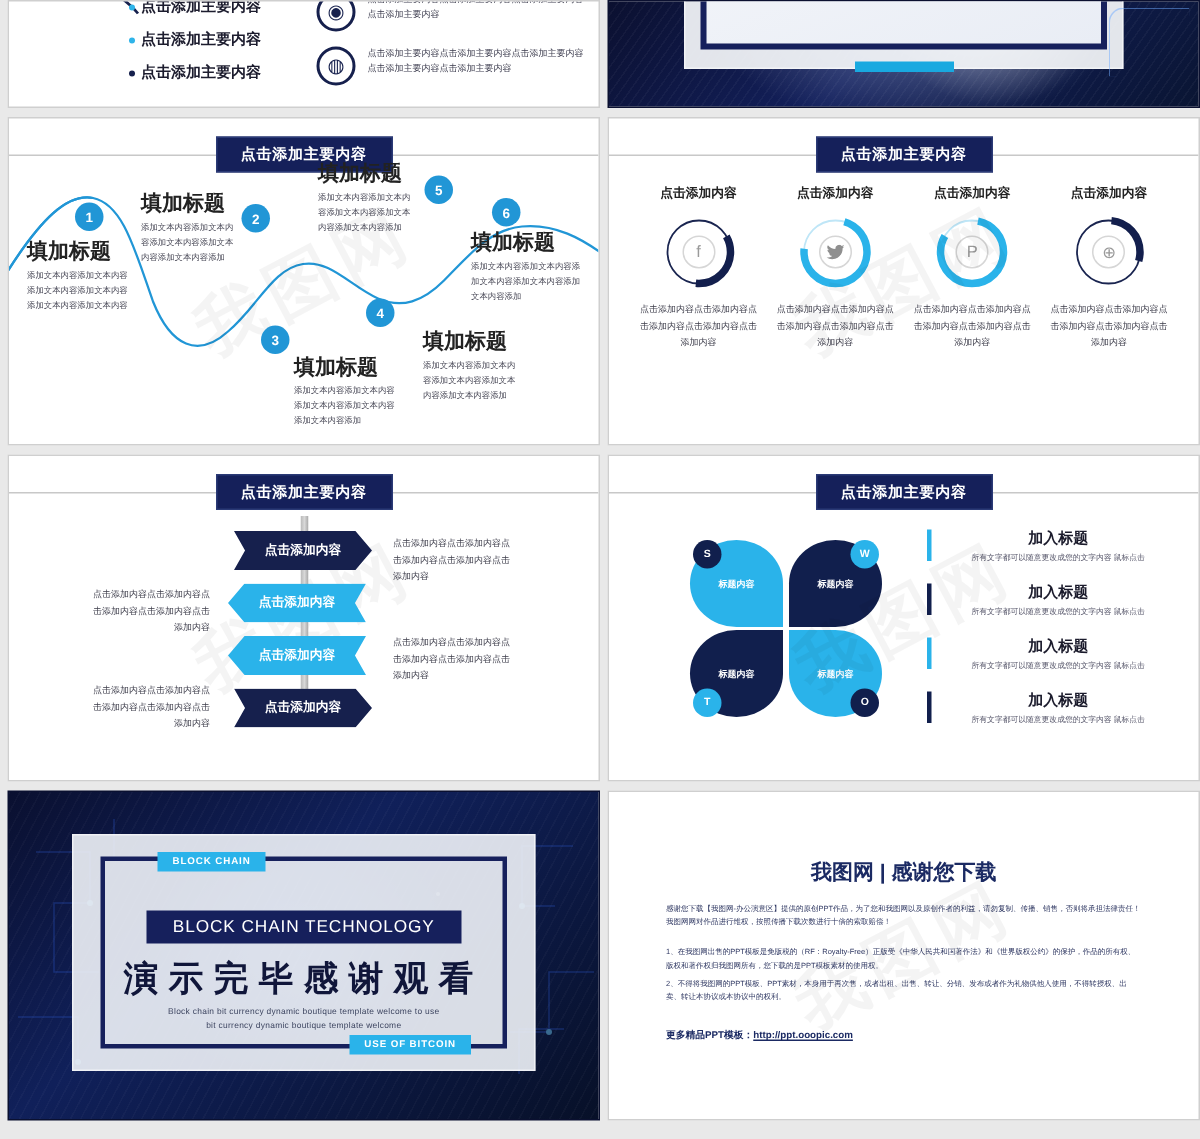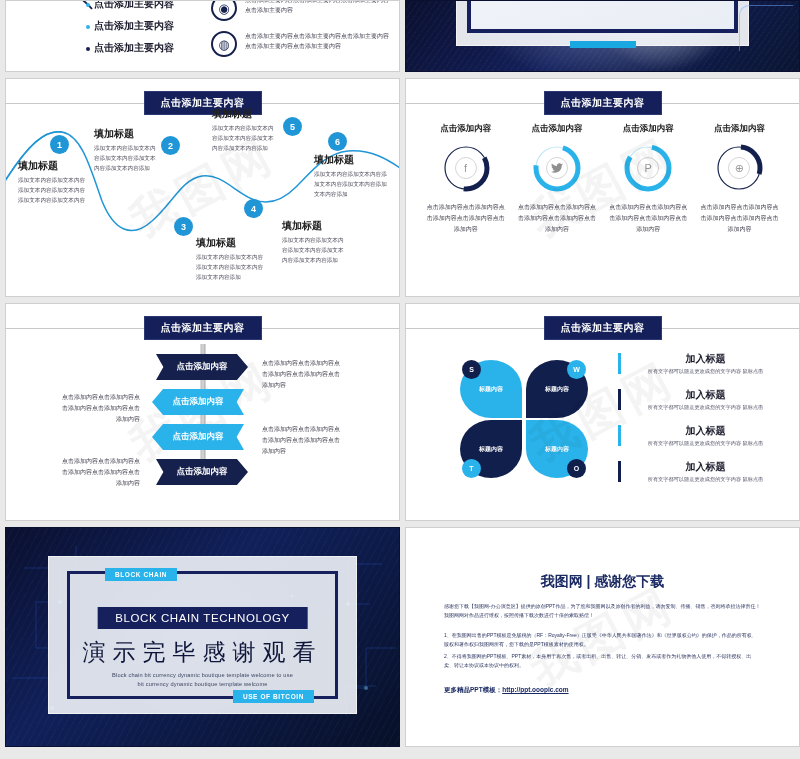--- a/index.html
+++ b/index.html
@@ -122,21 +122,21 @@
   
   .wave-svg { position: absolute; left: 0; top: 26px; }
   .node {
     position: absolute; width: 19px; height: 19px; border-radius: 50%;
     background: #2196d6; color: #fff; font-size: 9px; font-weight: bold;
     display: flex; align-items: center; justify-content: center;
     z-index: 3;
   }
   .wblock { position: absolute; z-index: 3; }
   .wblock .wt {
-    font-size: 10px; font-weight: bold; color: #222; margin-bottom: 3px;
+    font-size: 14px; font-weight: bold; color: #222; margin-bottom: 3px;
   }
   .wblock .wd {
     font-size: 5.6px; color: #4a4a58; line-height: 1.75;
   }
 
   
   .rings { position: absolute; left: 0; right: 0; top: 44px;
     display: flex; justify-content: space-around; padding: 0 14px; }
   .ring-col { width: 82px; text-align: center; }
   .ring-col .rtitle { font-size: 8.5px; font-weight: bold; color: #222; margin-bottom: 8px; }
@@ -239,21 +239,21 @@
   .s7 .chip-top { left: 56px; top: 11px; }
   .s7 .chip-bot { right: 42px; bottom: 10px; }
   .s7 .eng-band {
     position: absolute; left: 50%; transform: translateX(-50%); top: 50px;
     background: #16205c; color: #fff;
     font-size: 11.5px; letter-spacing: .6px;
     padding: 5px 18px; white-space: nowrap;
   }
   .s7 .cn-title {
     position: absolute; left: 0; right: 0; top: 80px; text-align: center;
-    font-size: 23px; font-weight: normal; color: #10163a;
+    font-size: 23px; font-weight: bold; color: #10163a;
     letter-spacing: 7px; white-space: nowrap;
   }
   .s7 .sub1, .s7 .sub2 {
     position: absolute; left: 0; right: 0; text-align: center;
     font-size: 5.6px; color: #3d4560; letter-spacing: .2px;
   }
   .s7 .sub1 { top: 115px; }
   .s7 .sub2 { top: 124px; }
 
   

